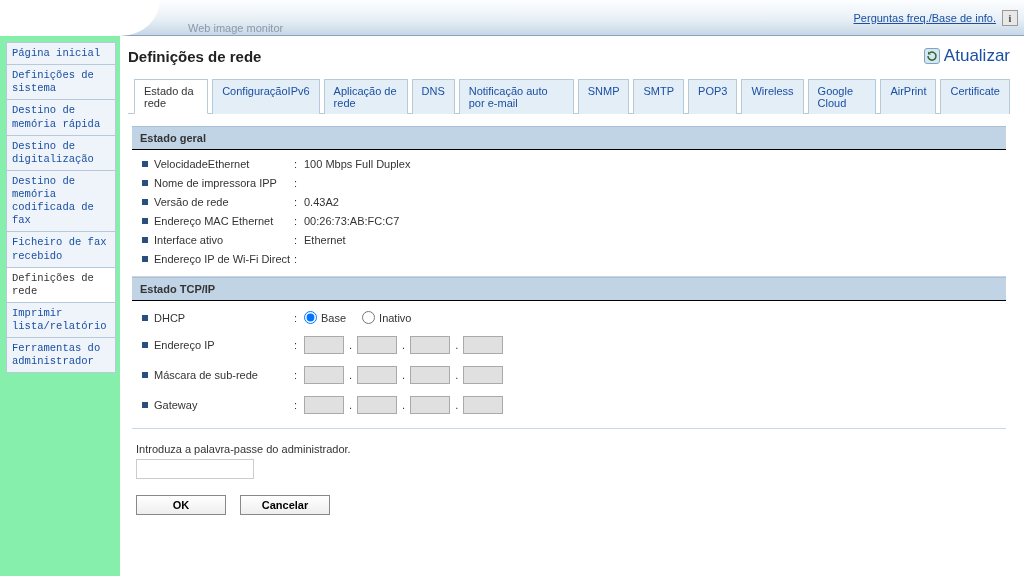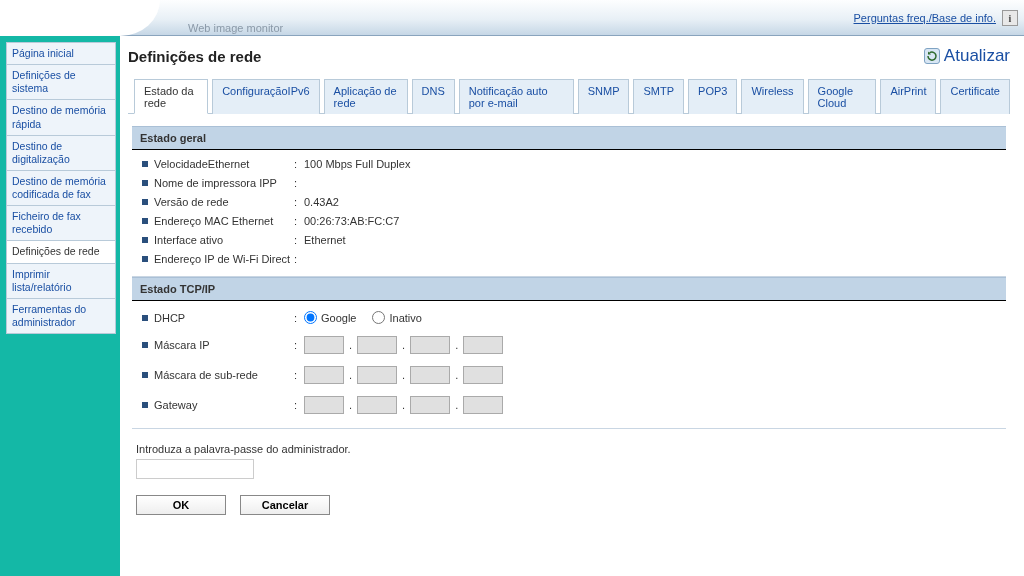--- a/index.html
+++ b/index.html
@@ -60,21 +60,22 @@
     left: 188px;
     top: 22px;
   }
   .layout {
     display: flex;
     height: calc(576px - 36px);
   }
   .sidebar {
     width: 120px;
     padding: 6px 4px 0 6px;
-    background: #14b8a6;
+    background: #86efac;
+    font-family: Liberation Mono, monospace;
   }
   .sidebar a {
     display: block;
     padding: 4px 5px;
     border: 1px solid #b8cad9;
     background: #eef4fa;
     color: #1a4fa3;
     text-decoration: none;
     font-size: 10.5px;
     line-height: 1.25;
@@ -320,32 +321,32 @@
 
       <div class="section-header">Estado TCP/IP</div>
       <div class="section-body">
         <div class="row tcpip-row">
           <span class="bullet"></span>
           <span class="label">DHCP</span>
           <span class="colon">:</span>
           <div class="radio-group value">
             <label>
               <input type="radio" name="dhcp" checked="" style="">
-              <span>Google</span>
+              <span>Base</span>
             </label>
             <label>
               <input type="radio" name="dhcp" style="">
               <span>Inativo</span>
             </label>
           </div>
         </div>
 
         <div class="row tcpip-row">
           <span class="bullet"></span>
-          <span class="label">Máscara IP</span>
+          <span class="label">Endereço IP</span>
           <span class="colon">:</span>
           <div class="ip-fields" id="ip-fields">
               <input type="text" disabled="" style="">
               <span class="dot">.</span>
               <input type="text" disabled="" style="">
               <span class="dot">.</span>
               <input type="text" disabled="" style="">
               <span class="dot">.</span>
               <input type="text" disabled="" style="">
             </div>

